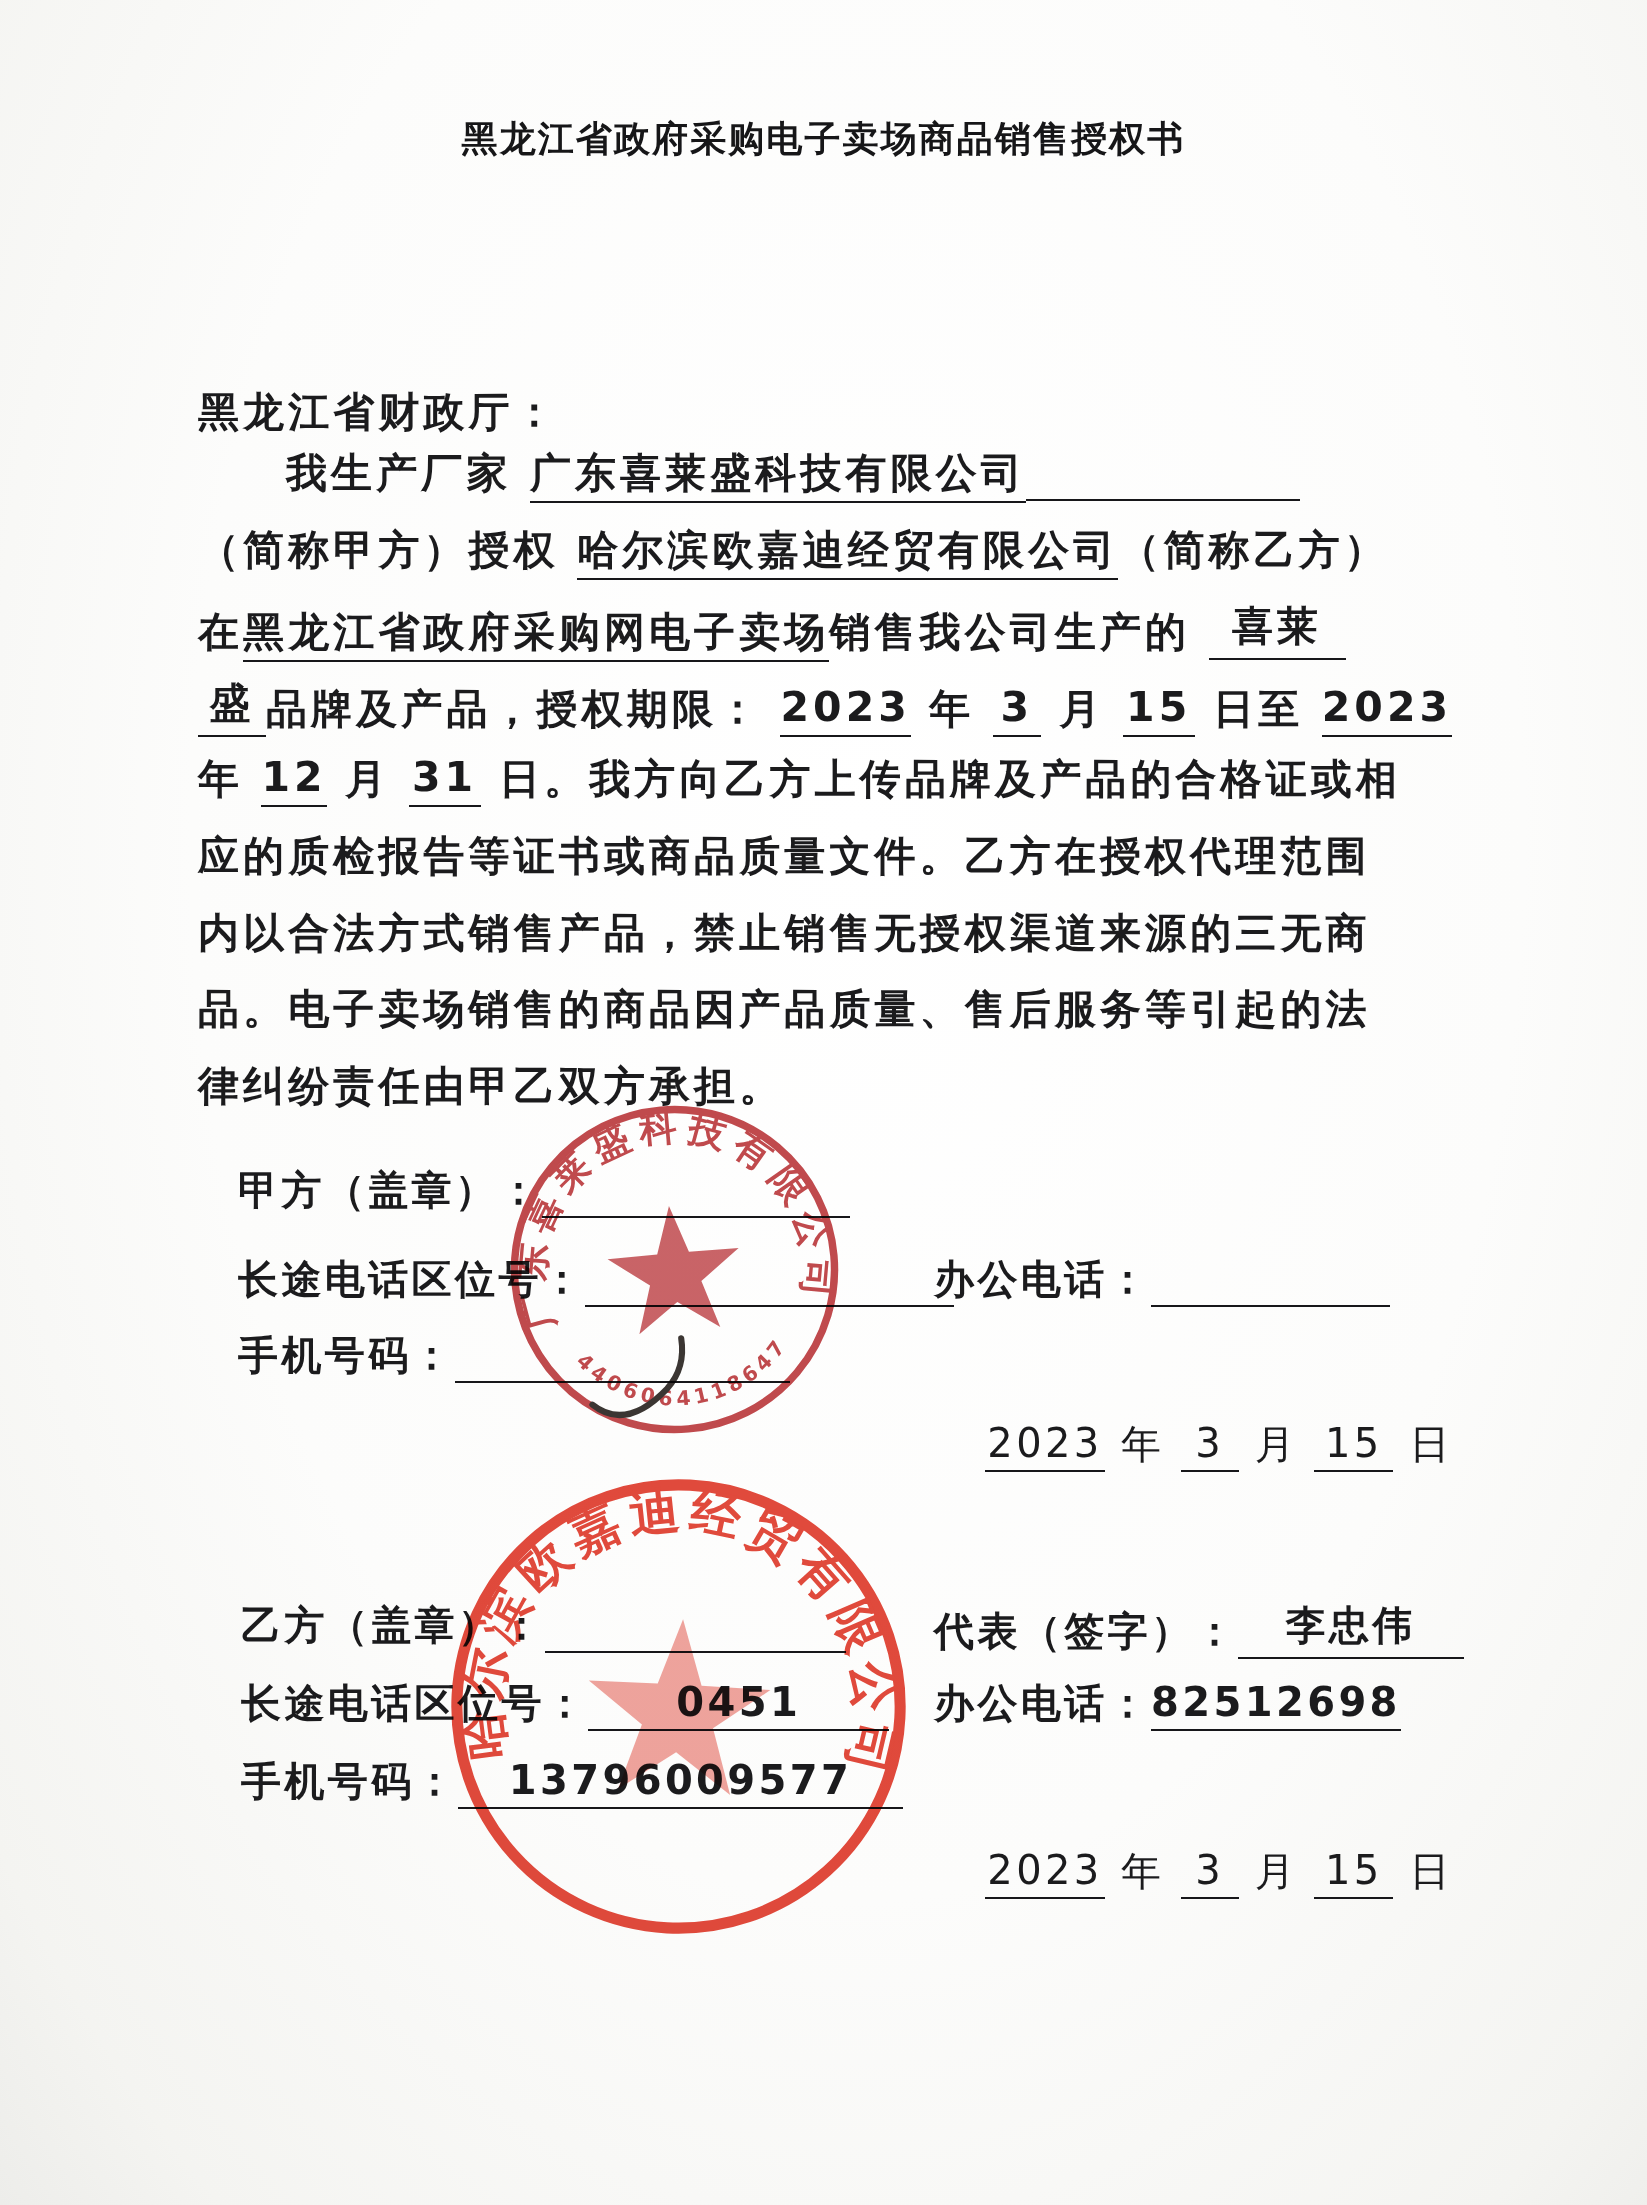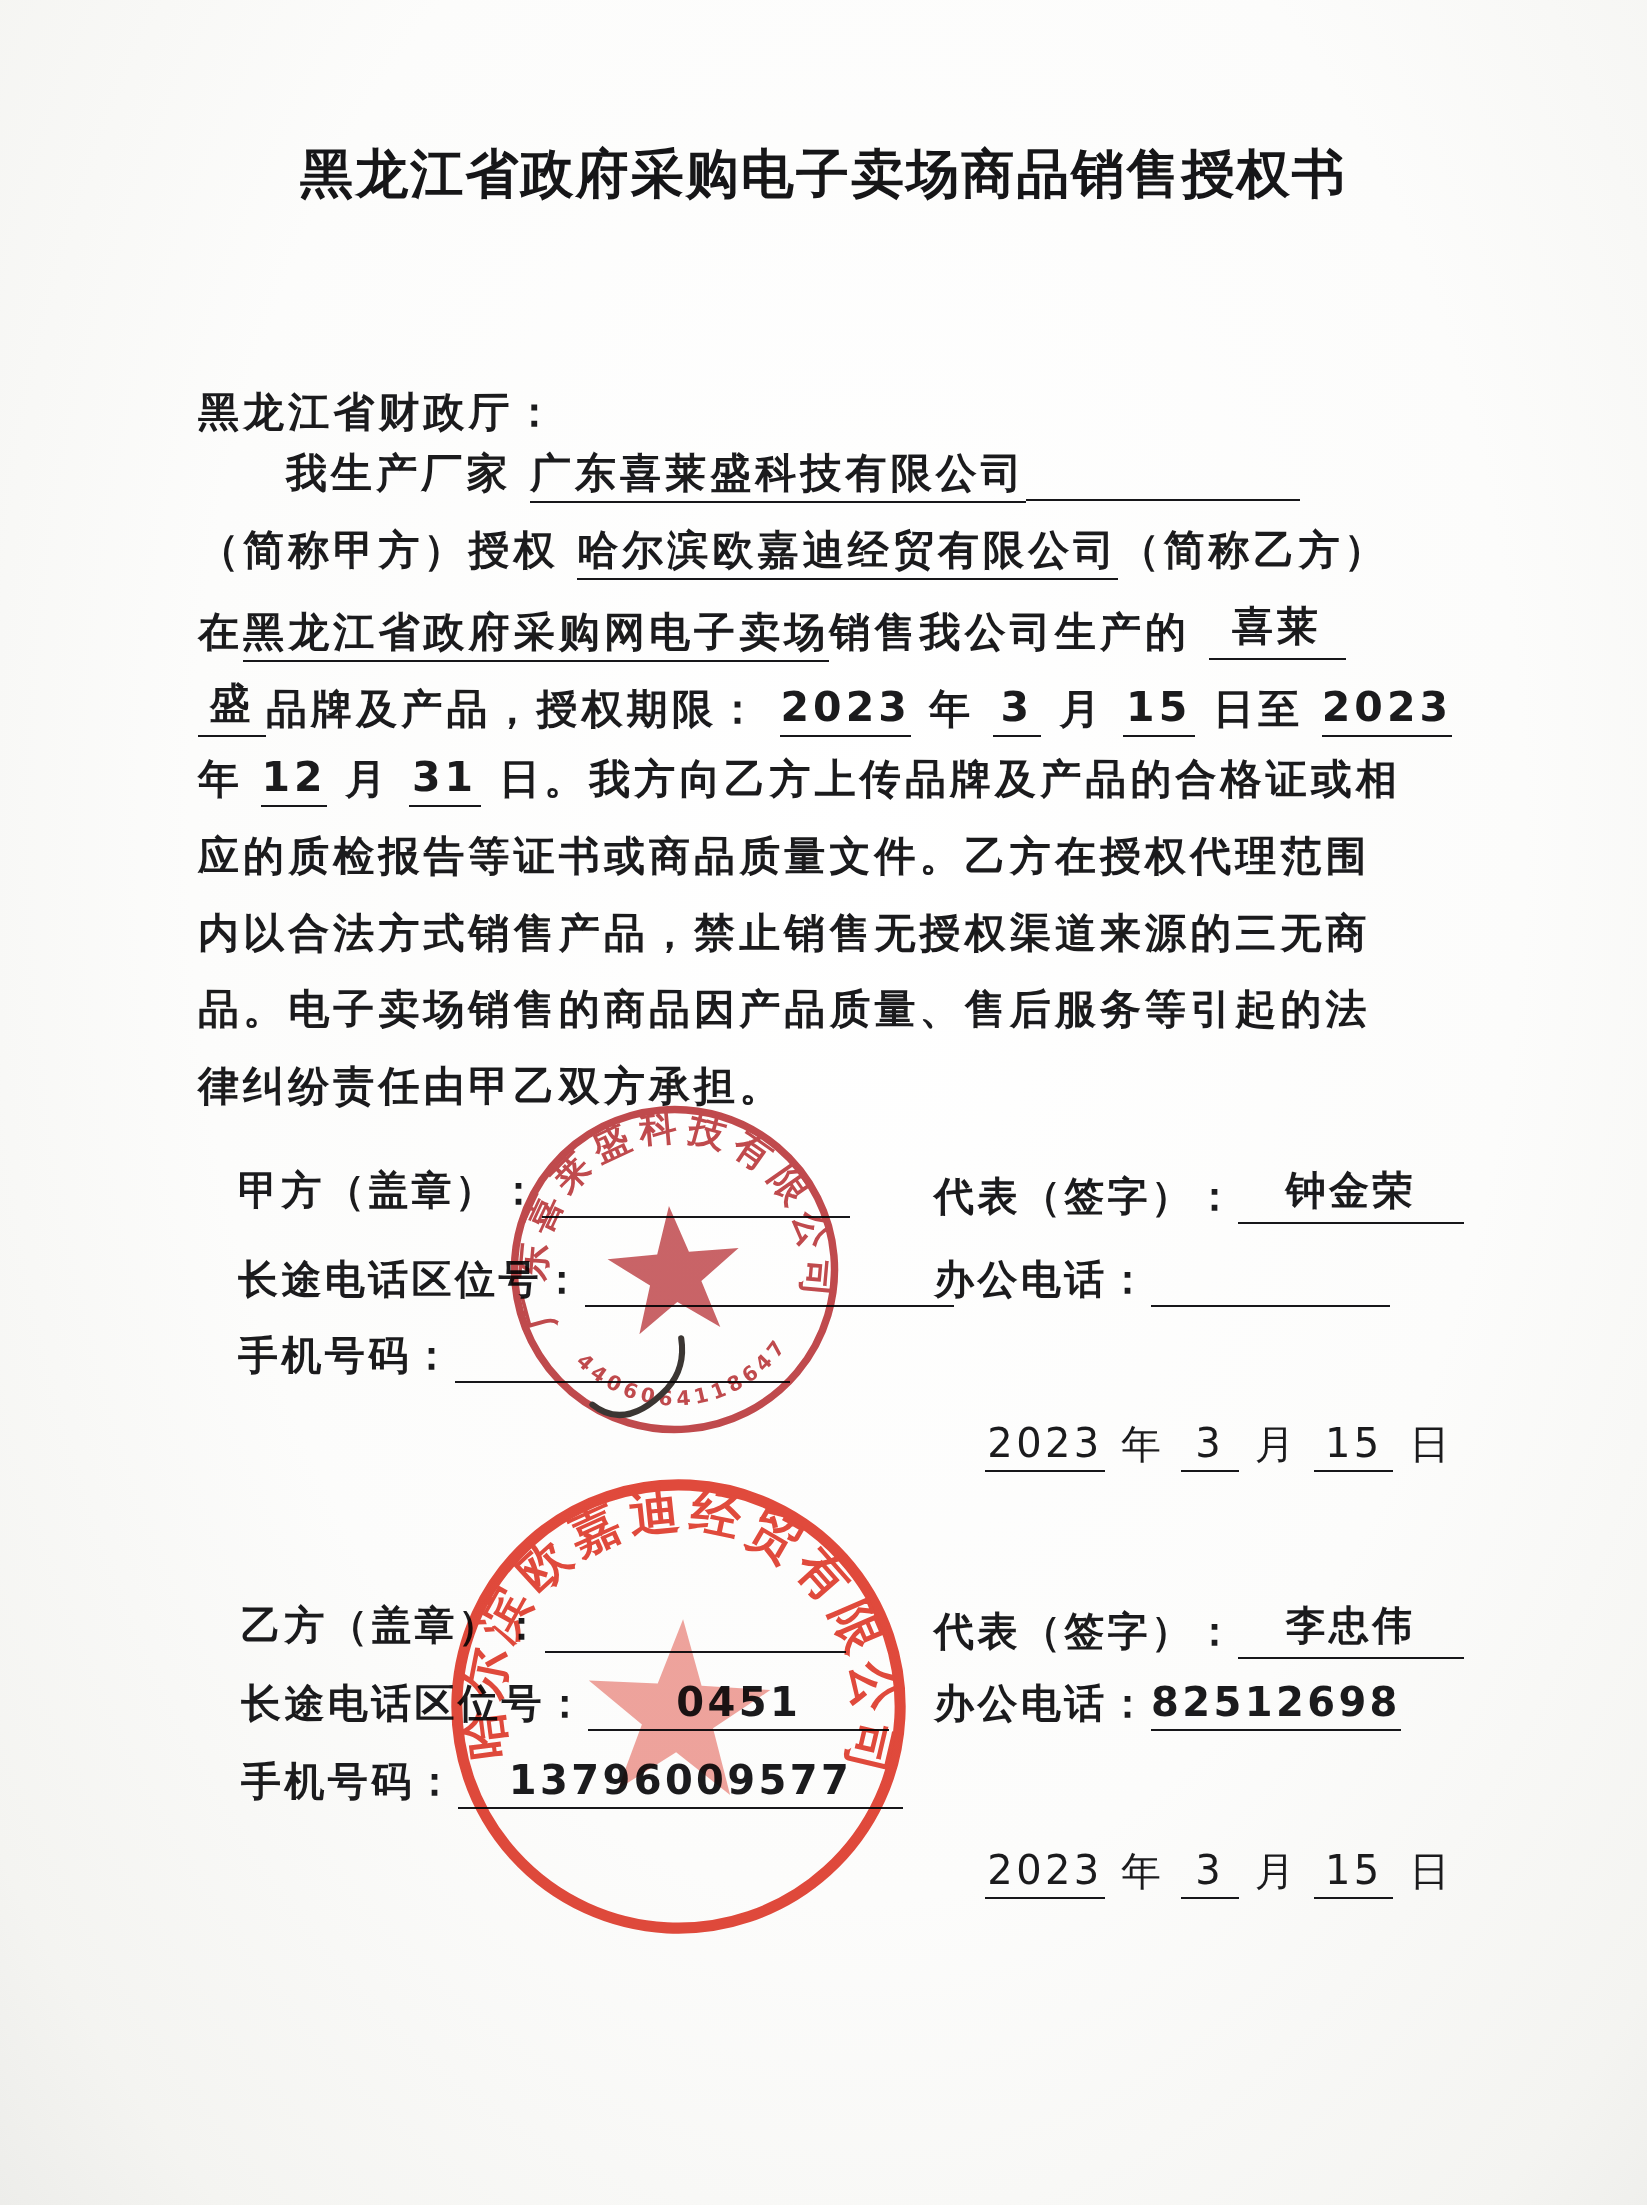--- a/index.html
+++ b/index.html
@@ -7,23 +7,22 @@
     position:relative;
     width:1647px;height:2205px;
     margin:0 auto;
     background:radial-gradient(ellipse at 52% 38%, #ffffff 0%, #fcfcfb 55%, #f4f4f1 88%, #ededea 100%);
     overflow:hidden;
     font-family:"DejaVu Sans","Liberation Sans",sans-serif;
     color:#1c1c1e;
   }
   .title{
     position:absolute;left:0;top:115px;width:100%;
-    text-align:center;font-size:53px;font-weight:700;letter-spacing:2.1px;
+    text-align:center;font-size:36px;font-weight:700;letter-spacing:2.1px;
     color:#161618;
-    margin-top:24px;
   }
   .subtitle{
     position:absolute;left:0;top:213px;width:100%;
     text-align:center;font-size:48px;font-weight:700;letter-spacing:2.7px;
     color:#161618;
   }
   .line{
     position:absolute;left:198px;width:1272px;
     font-size:41px;font-weight:700;letter-spacing:4.1px;
     white-space:nowrap;color:#1b1b1d;
@@ -62,21 +61,20 @@
   <div class="line" style="top:676px"><span class="u blankw" style="min-width: 68px;">盛</span><span>品牌及产品，授权期限： </span><span class="u blankw" style="min-width: 109px;">2023</span><span> 年 </span><span class="u blankw" style="min-width: 48px;">3</span><span> 月 </span><span class="u blankw" style="min-width: 72px;">15</span><span> 日至 </span><span class="u blankw" style="min-width: 109px;">2023</span></div>
   <div class="line" style="top:752px"><span>年 </span><span class="u blankw" style="min-width: 65px;">12</span><span> 月 </span><span class="u blankw" style="min-width: 72px;">31</span><span> 日。我方向乙方上传品牌及产品的合格证或相</span></div>
   <div class="line" style="top:829px">应的质检报告等证书或商品质量文件。乙方在授权代理范围</div>
   <div class="line" style="top:906px">内以合法方式销售产品，禁止销售无授权渠道来源的三无商</div>
   <div class="line" style="top:982px">品。电子卖场销售的商品因产品质量、售后服务等引起的法</div>
   <div class="line" style="top:1059px">律纠纷责任由甲乙双方承担。</div>
 
   <div class="srow" style="left:238px;top:1163px"><span>甲方（盖章）：</span><span class="u blankw" style="min-width: 308px;"></span></div>
   <div class="srow" style="left:238px;top:1252px"><span>长途电话区位号：</span><span class="u blankw" style="min-width: 369px;"></span></div>
   <div class="srow" style="left:238px;top:1328px"><span>手机号码：</span><span class="u blankw" style="min-width: 335px;"></span></div>
-  <div class="srow" style="left:934px;top:1163px"><span>代表（签字）：</span><span class="u blankw" style="min-width: 226px;">钟金荣</span></div>
   <div class="srow" style="left:934px;top:1252px"><span>办公电话：</span><span class="u blankw" style="min-width: 239px;"></span></div>
   <div class="dateline" style="left:985px;top:1417px"><span class="u blankw" style="min-width: 120px;">2023</span><span> 年 </span><span class="u blankw" style="min-width: 58px;">3</span><span> 月 </span><span class="u blankw" style="min-width: 79px;">15</span><span> 日</span></div>
 
   <div class="srow" style="left:241px;top:1598px"><span>乙方（盖章）：</span><span class="u blankw" style="min-width: 301px;"></span></div>
   <div class="srow" style="left:241px;top:1676px"><span>长途电话区位号：</span><span class="u blankw" style="min-width: 301px;">0451</span></div>
   <div class="srow" style="left:241px;top:1754px"><span>手机号码：</span><span class="u blankw" style="min-width: 445px;">13796009577</span></div>
   <div class="srow" style="left:934px;top:1598px"><span>代表（签字）：</span><span class="u blankw" style="min-width: 226px;">李忠伟</span></div>
   <div class="srow" style="left:934px;top:1676px"><span>办公电话：</span><span class="u blankw" style="min-width: 239px;">82512698</span></div>
   <div class="dateline" style="left:985px;top:1844px"><span class="u blankw" style="min-width: 120px;">2023</span><span> 年 </span><span class="u blankw" style="min-width: 58px;">3</span><span> 月 </span><span class="u blankw" style="min-width: 79px;">15</span><span> 日</span></div>
 

